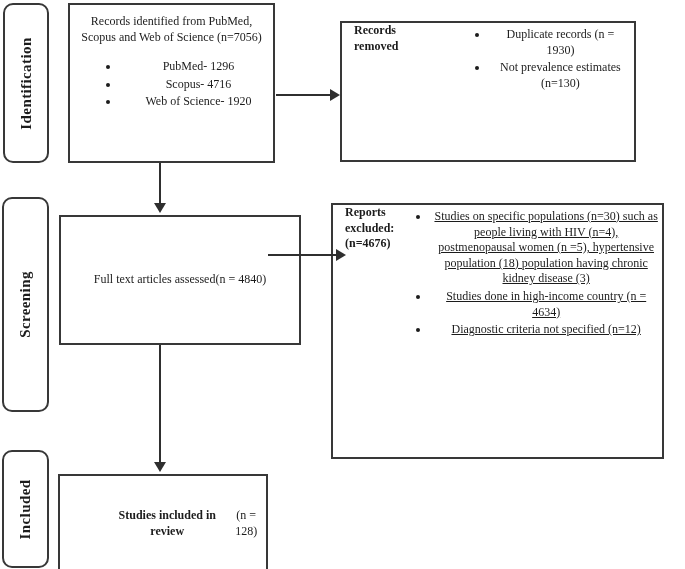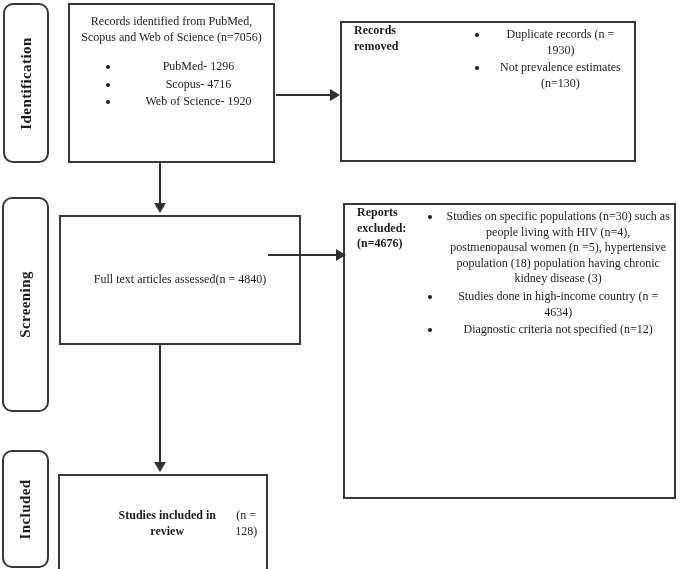--- a/index.html
+++ b/index.html
@@ -41,21 +41,21 @@
   }
   .box .title-center { text-align: center; padding: 0 8px; }
   .box .bold { font-weight: bold; }
   .box ul { margin: 14px 0 0 0; padding-left: 50px; text-align: center; }
   .box ul li { margin: 0 0 2px 0; padding-left: 4px; }
   .vcenter { display: flex; flex-direction: row; justify-content: center; }
   .hcenter { align-items: center; text-align: center; }
   #box-removed { padding: 0 6px 0 12px; }
   #box-removed ul { margin-top: 4px; padding-left: 60px; }
   #box-excluded { padding: 0 4px 0 12px; }
-  #box-excluded ul { margin-top: 4px; padding-left: 36px; }
+  #box-excluded ul { margin-top: 4px; padding-left: 36px; text-decoration: underline; }
   
   .hline { position: absolute; height: 2px; background: #2f2f2f; }
   .vline { position: absolute; width: 2px; background: #2f2f2f; }
   .head-right {
     position: absolute; width: 0; height: 0;
     border-top: 6px solid transparent;
     border-bottom: 6px solid transparent;
     border-left: 10px solid #2f2f2f;
   }
   .head-down {
@@ -95,21 +95,21 @@
       <li>Duplicate records (n = 1930)</li>
       <li>Not prevalence estimates (n=130)</li>
     </ul>
   </div>
 
   <div class="box vcenter hcenter" style="left:59px; top:215px; width:242px; height:130px;">
     <div>Full text articles assessed</div>
     <div>(n = 4840)</div>
   </div>
 
-  <div class="box vcenter" id="box-excluded" style="left:343px; top:203px; width:333px; height:296px;">
+  <div class="box vcenter" id="box-excluded" style="left:331px; top:203px; width:333px; height:256px;">
     <div class="bold">Reports excluded: (n=4676)</div>
     <ul>
       <li>Studies on specific populations (n=30) such as people living with HIV (n=4), postmenopausal women (n =5), hypertensive population (18) population having chronic kidney disease (3)</li>
       <li>Studies done in high-income country (n = 4634)</li>
       <li>Diagnostic criteria not specified (n=12)</li>
     </ul>
   </div>
 
   <div class="box vcenter hcenter" style="left:58px; top:474px; width:210px; height:100px;padding-left:48px;">
     <div class="bold">Studies included in review</div>

